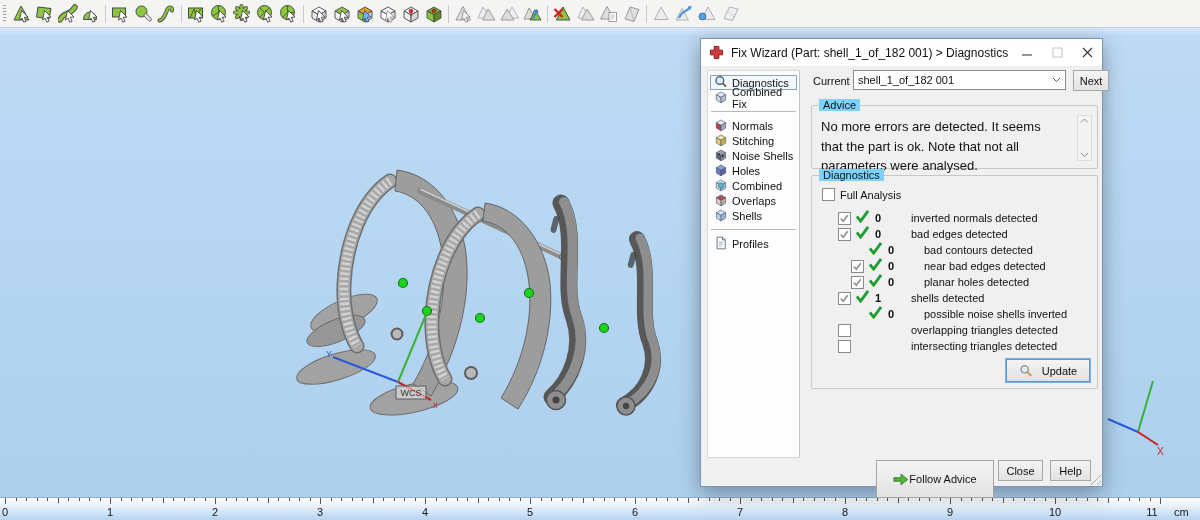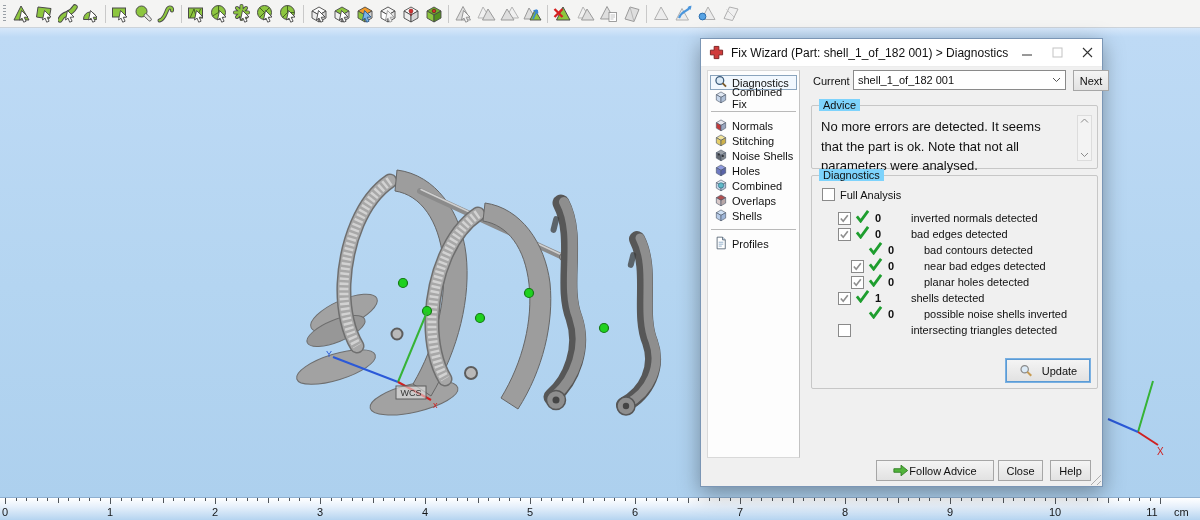--- a/index.html
+++ b/index.html
@@ -52,21 +52,21 @@
   .full-analysis{position:absolute;left:10px;top:12px;display:flex;align-items:center;gap:5px;font-size:11px;color:#101010;}
   .cb{width:13px;height:13px;background:#fff;border:1px solid #8a8a8a;box-sizing:border-box;display:flex;align-items:center;justify-content:center;}
   #diagRows{position:absolute;left:26px;top:33px;right:8px;}
   .diag-row{display:grid;grid-template-columns:17px 20px 26px auto;align-items:center;height:16px;}
   .diag-row.ind1{margin-left:13px;}
   .dcount{font-size:11px;font-weight:bold;color:#101010;}
   .dlabel{font-size:11px;color:#101010;padding-left:10px;}
   .bluedot{width:4px;height:4px;border-radius:50%;background:#3535cf;margin-left:5px;}
   .update-btn{position:absolute;right:7px;top:183px;width:84px;height:23px;gap:9px;
     border:1px solid #5b9bd5;box-shadow:0 0 0 1px #79b0e2;}
-  .follow-btn{position:absolute;left:175px;top:421px;width:118px;height:21px;}
+  .follow-btn{position:absolute;left:175px;top:421px;width:118px;height:38px;}
   .close-btn{position:absolute;left:297px;top:421px;width:45px;height:21px;}
   .help-btn{position:absolute;left:349px;top:421px;width:41px;height:21px;}
   .grip{position:absolute;right:1px;bottom:1px;width:13px;height:13px;
     background:repeating-linear-gradient(135deg,transparent 0 3px,#adadad 3px 4px);
     clip-path:polygon(100% 0,100% 100%,0 100%);}
 </style>
 </head>
 <body>
 
 <div id="toolbar">
@@ -700,20 +700,26 @@
           <span><svg width="15" height="14" viewBox="0 0 16 15">
               <path d="M2,8 l4,5 8,-11" stroke="#1e9e2e" stroke-width="3" fill="none"></path>
             </svg></span>
           <span class="dcount">0</span>
           <span class="dlabel">possible noise shells inverted</span>
         </div>
         <div class="diag-row">
           <span class="cb"></span>
           <span><span class="bluedot"></span></span>
           <span class="dcount"></span>
+          <span class="dlabel">overlapping triangles detected</span>
+        </div>
+        <div class="diag-row">
+          <span class="cb"></span>
+          <span><span class="bluedot"></span></span>
+          <span class="dcount"></span>
           <span class="dlabel">intersecting triangles detected</span>
         </div>
       </div>
     <div class="btn update-btn">
       <svg width="14" height="14" viewBox="0 0 16 16">
         <circle cx="6.5" cy="6" r="4.2" fill="#dcebf7" stroke="#8a8a8a" stroke-width="1.4"></circle>
         <line x1="9.5" y1="9" x2="14" y2="13.5" stroke="#c79b52" stroke-width="2.4"></line>
       </svg>
       <span>Update</span>
     </div>

